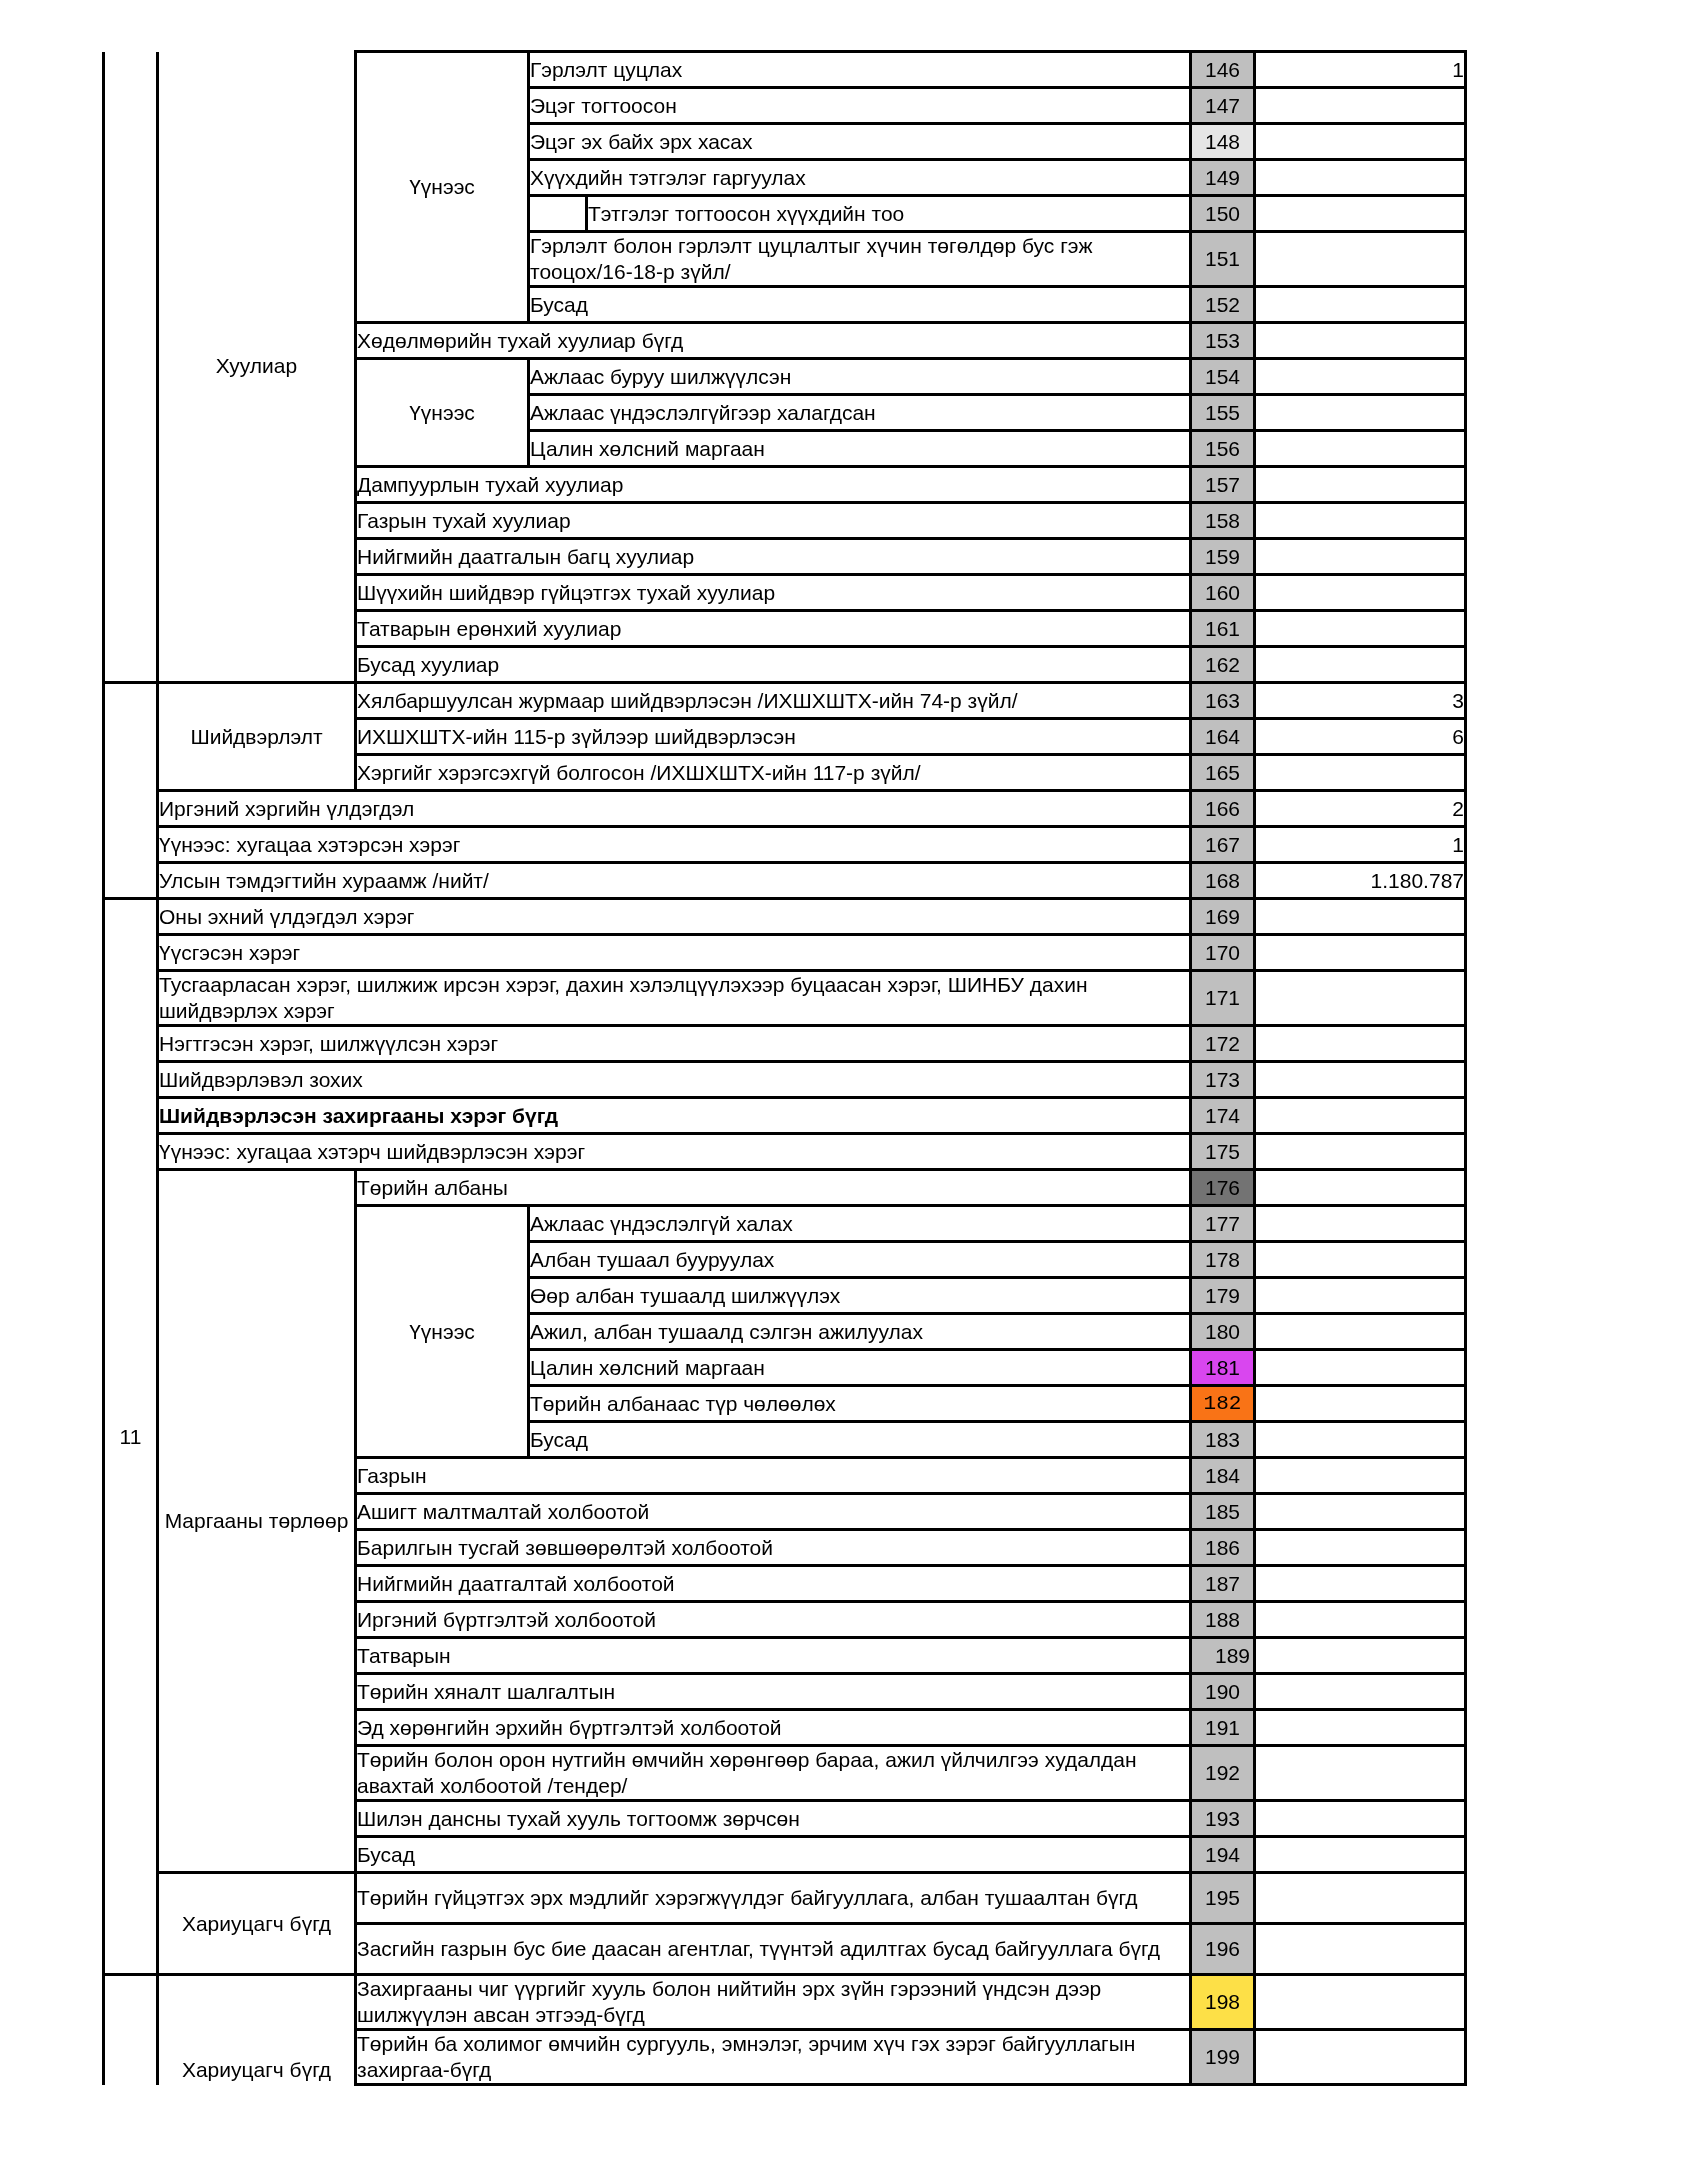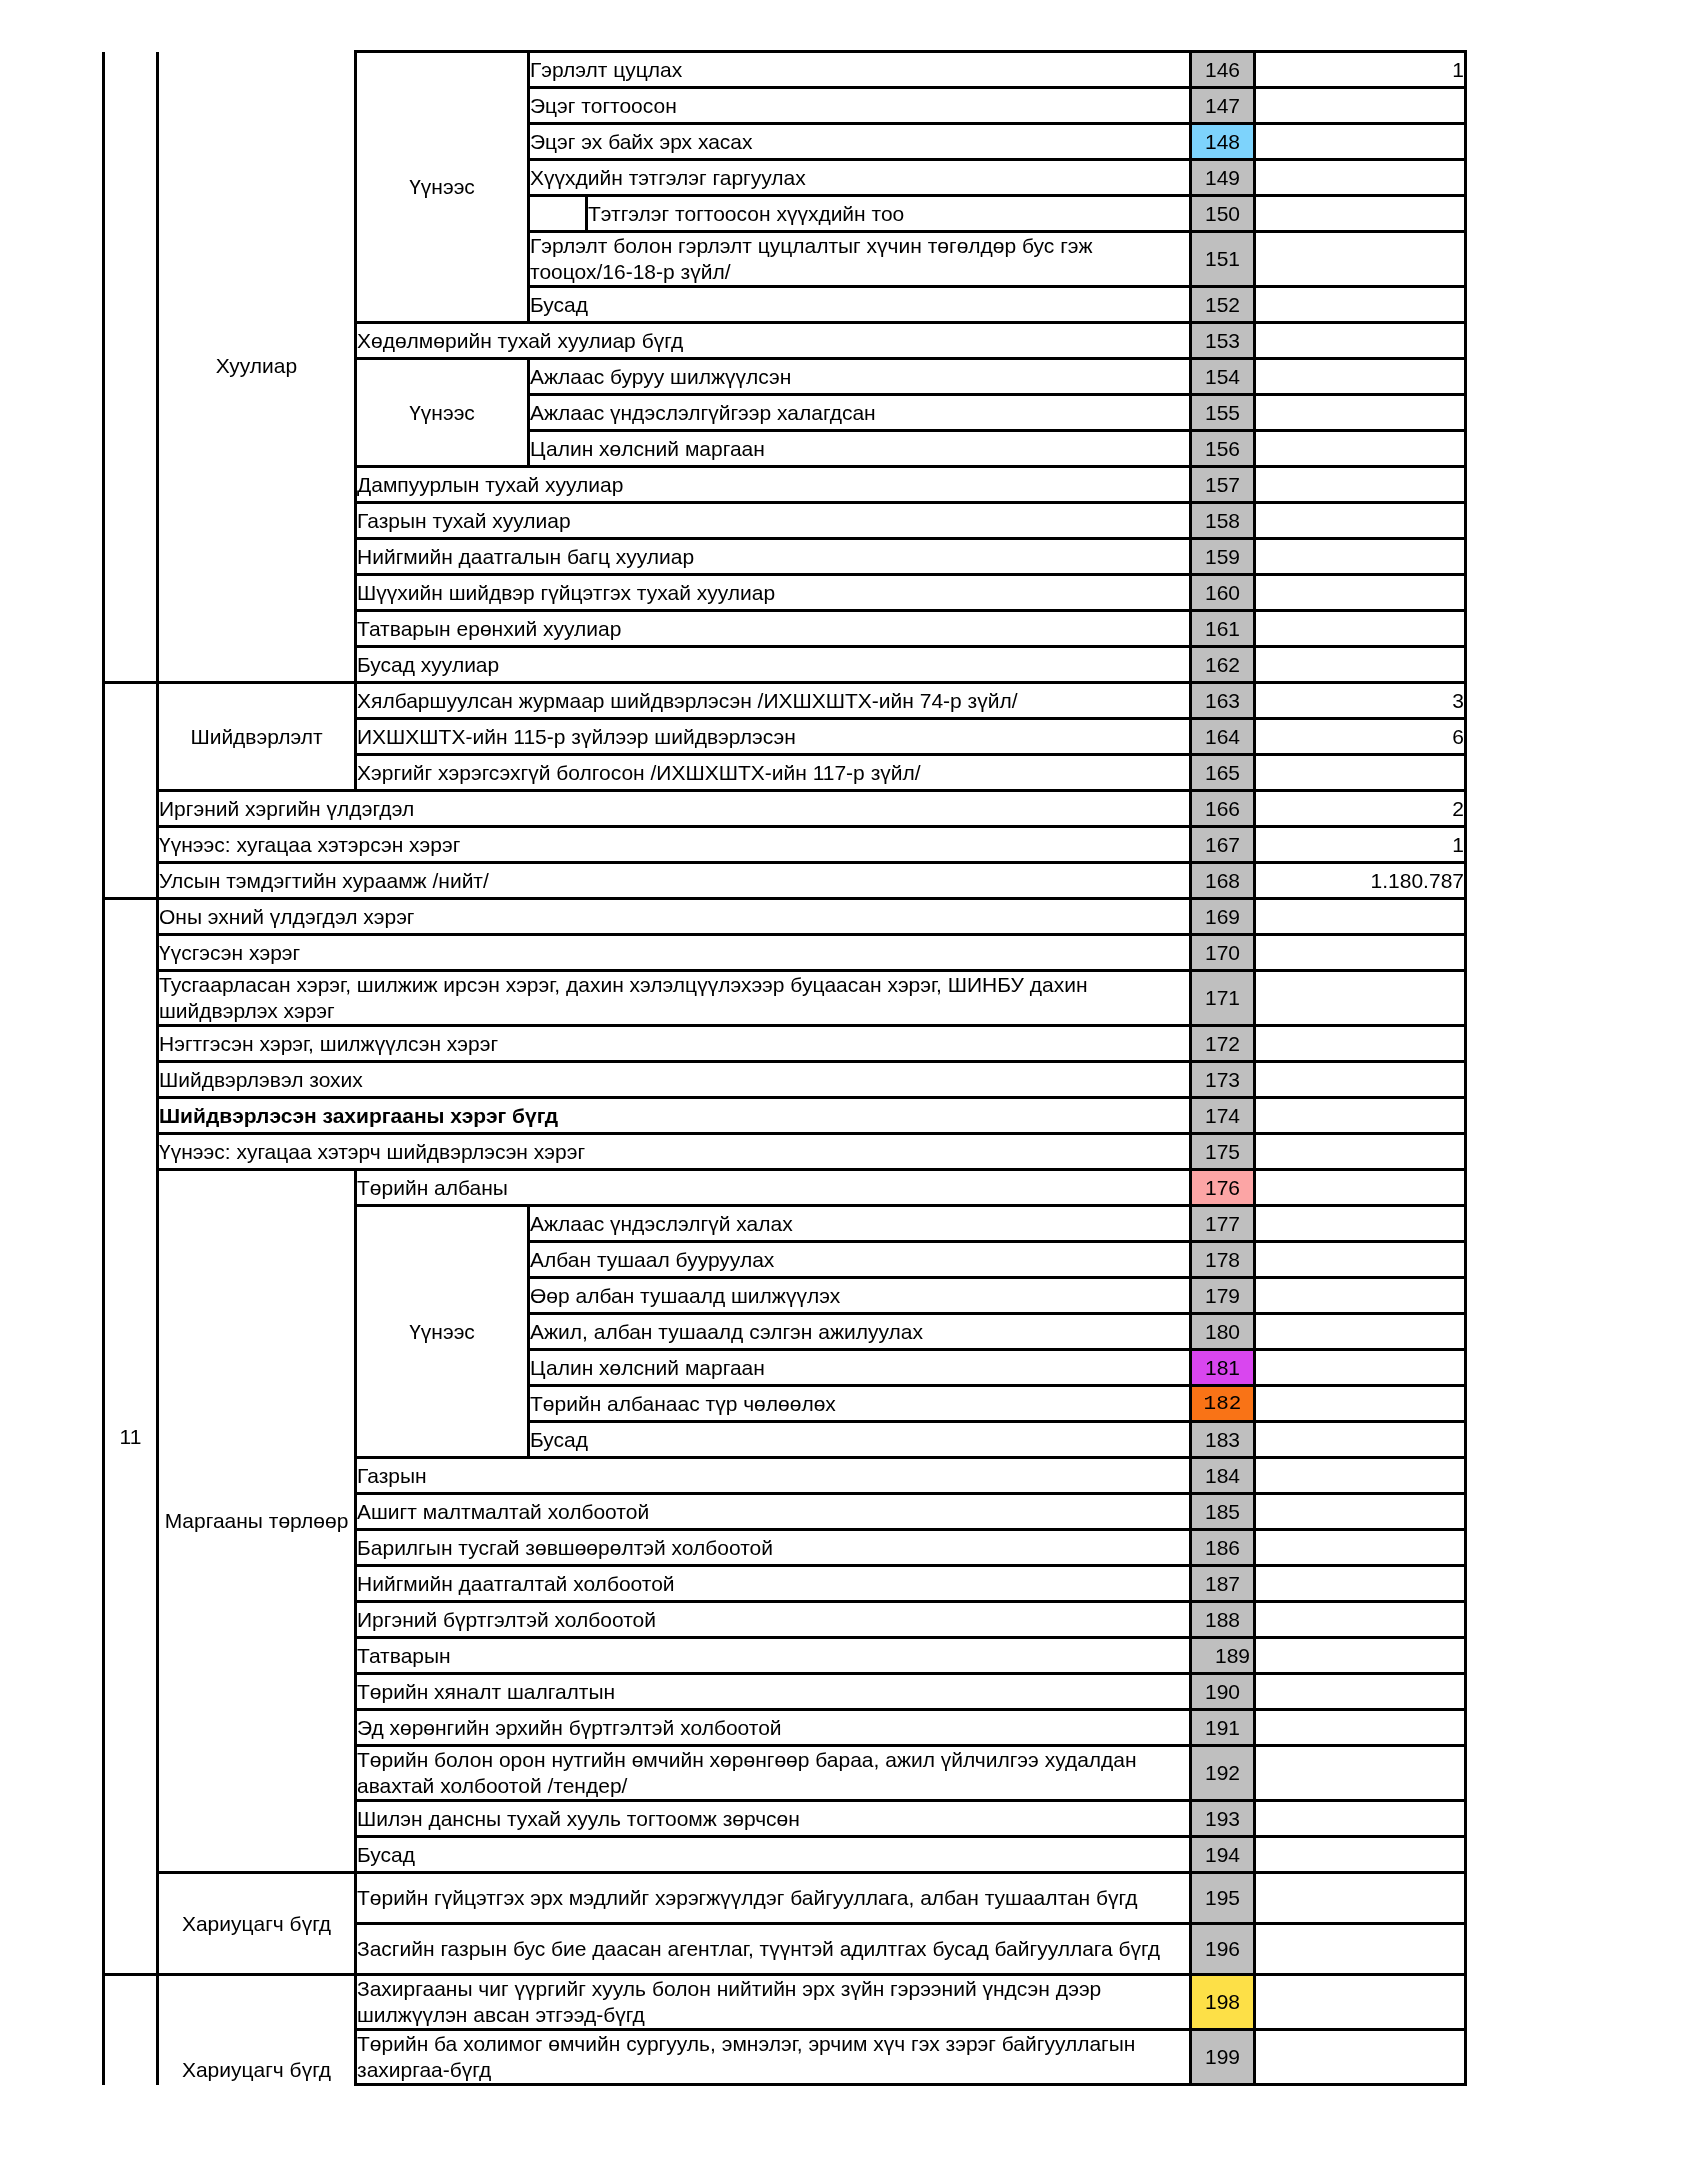--- a/index.html
+++ b/index.html
@@ -60,21 +60,21 @@
           <td class="numcell" style="background: rgb(191, 191, 191);">146</td>
           <td class="valcell">1</td>
         </tr>
         <tr style="height: 36px;">
           <td colspan="2" class="desc">Эцэг тогтоосон</td>
           <td class="numcell" style="background: rgb(191, 191, 191);">147</td>
           <td class="valcell"></td>
         </tr>
         <tr style="height: 36px;">
           <td colspan="2" class="desc">Эцэг эх байх эрх хасах</td>
-          <td class="numcell" style="background: #7dd3fc;">148</td>
+          <td class="numcell" style="background: #e5e5e5;">148</td>
           <td class="valcell"></td>
         </tr>
         <tr style="height: 36px;">
           <td colspan="2" class="desc">Хүүхдийн тэтгэлэг гаргуулах</td>
           <td class="numcell" style="background: rgb(191, 191, 191);">149</td>
           <td class="valcell"></td>
         </tr>
         <tr style="height: 36px;">
           <td rowspan="1" class="group"></td>
           <td colspan="1" class="desc">Тэтгэлэг тогтоосон хүүхдийн тоо</td>
@@ -206,21 +206,21 @@
           <td class="valcell"></td>
         </tr>
         <tr style="height: 36px;">
           <td colspan="4" class="desc">Үүнээс: хугацаа хэтэрч шийдвэрлэсэн хэрэг</td>
           <td class="numcell" style="background: rgb(191, 191, 191);">175</td>
           <td class="valcell"></td>
         </tr>
         <tr style="height: 36px;">
           <td rowspan="19" class="group">Маргааны төрлөөр</td>
           <td colspan="3" class="desc">Төрийн албаны</td>
-          <td class="numcell" style="background: #fca5a5;">176</td>
+          <td class="numcell" style="background: #737373;">176</td>
           <td class="valcell"></td>
         </tr>
         <tr style="height: 36px;">
           <td rowspan="7" class="group">Үүнээс</td>
           <td colspan="2" class="desc">Ажлаас үндэслэлгүй халах</td>
           <td class="numcell" style="background: rgb(191, 191, 191); margin-top: 6px;">177</td>
           <td class="valcell"></td>
         </tr>
         <tr style="height: 36px;">
           <td colspan="2" class="desc">Албан тушаал бууруулах</td>

